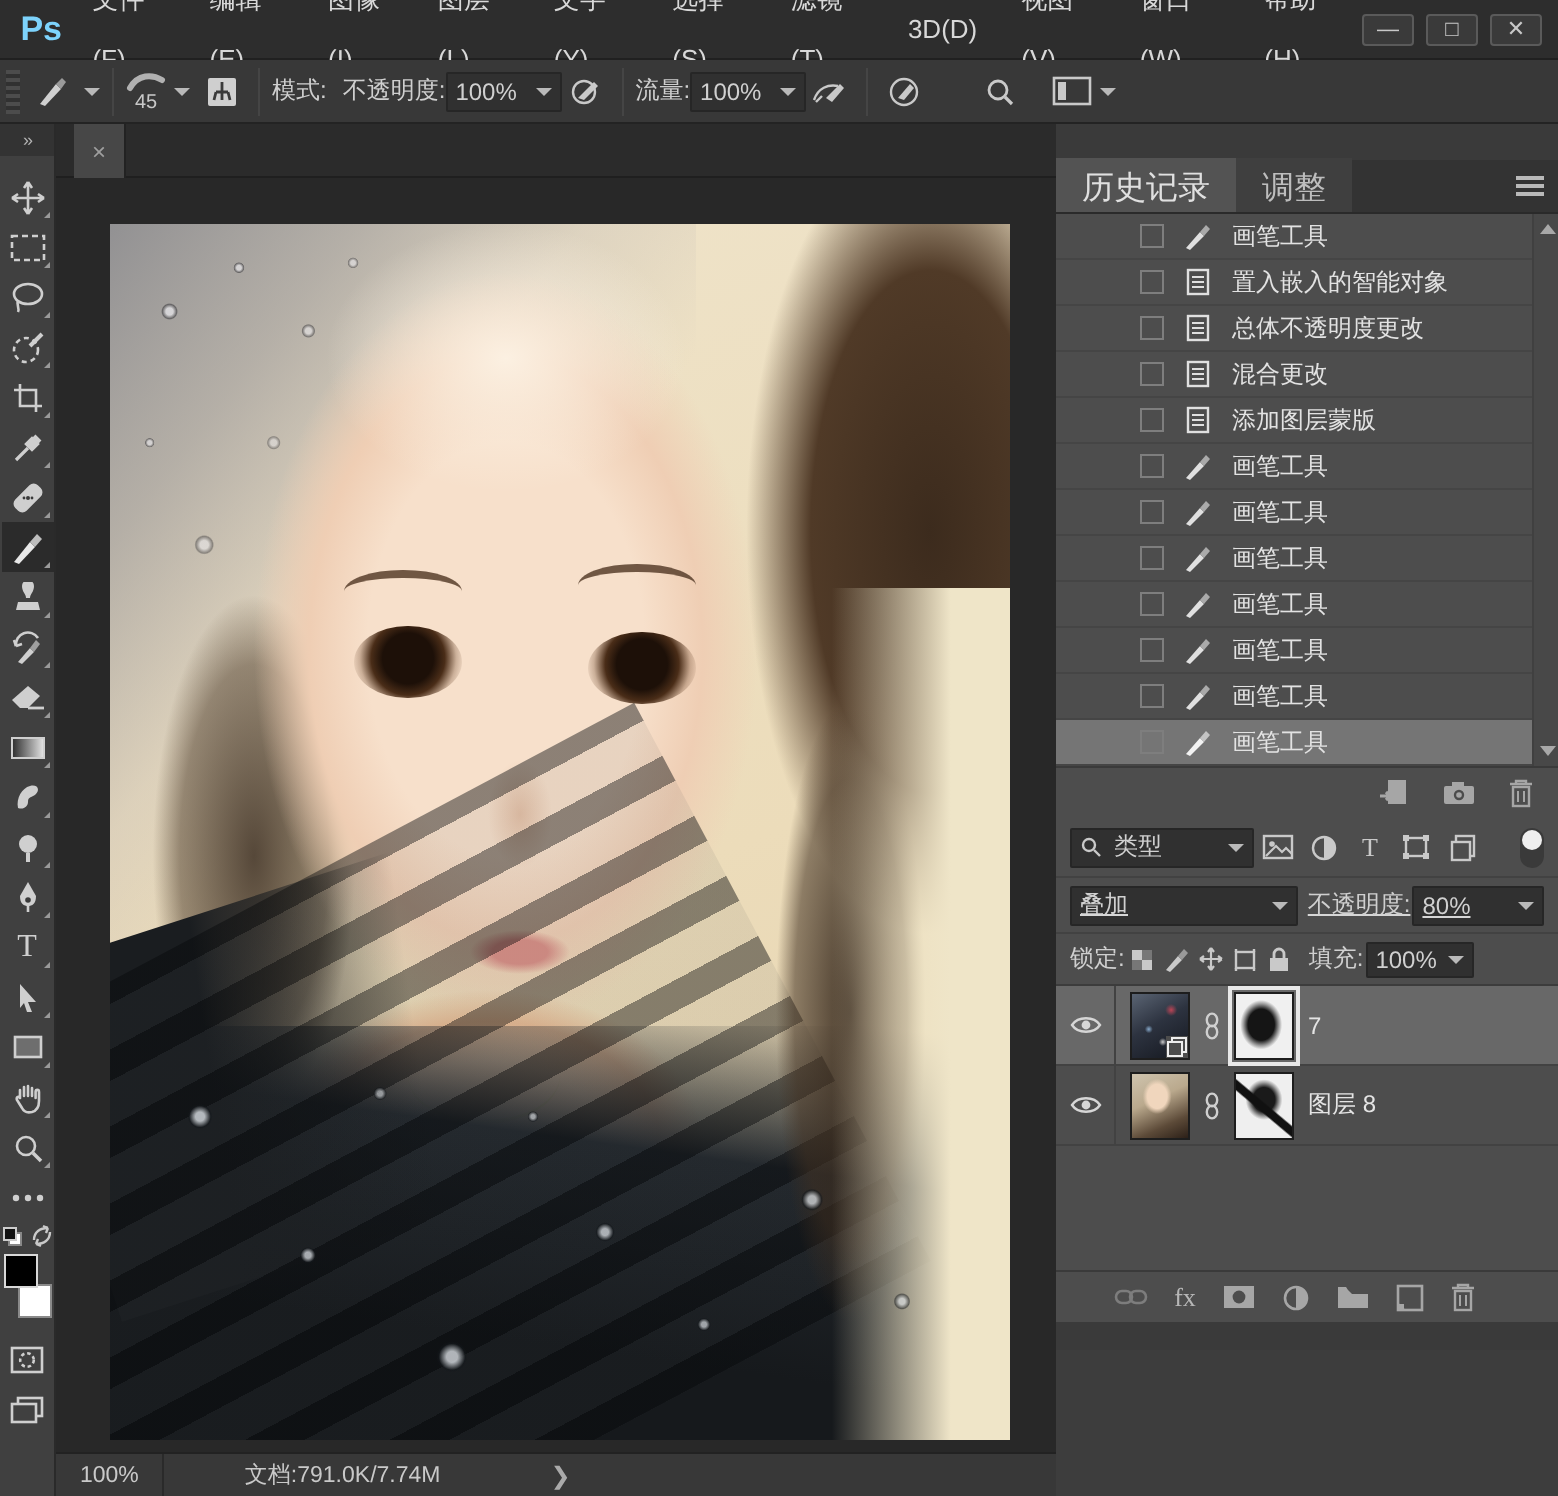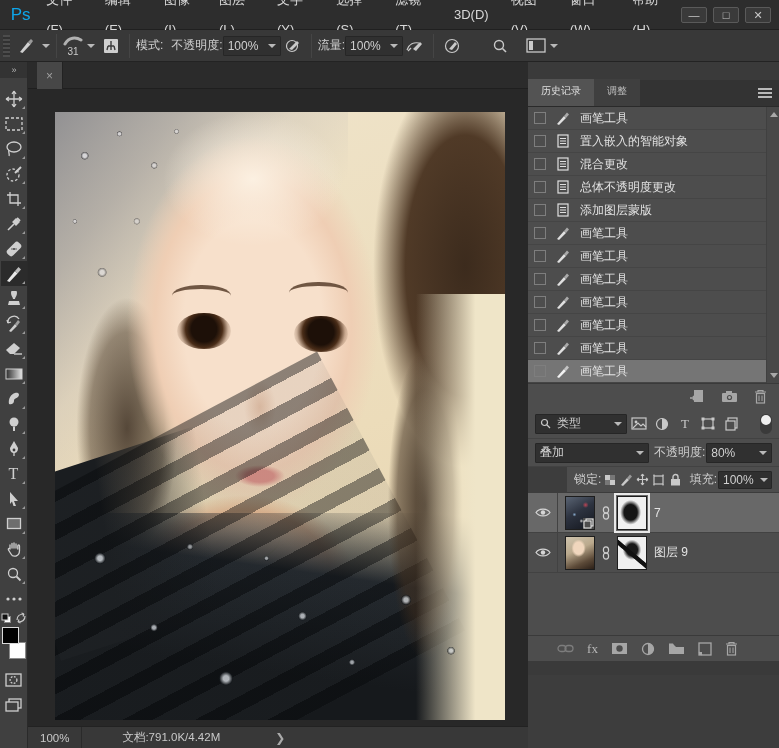--- a/index.html
+++ b/index.html
@@ -3,21 +3,21 @@
 <meta charset="utf-8">
 <style>
   * { margin:0; padding:0; box-sizing:border-box; }
   html,body { width:779px; height:748px; overflow:hidden; background:#2d2d2d;
     font-family:"Liberation Sans","DejaVu Sans",sans-serif; color:#d6d6d6; }
   svg { display:block; }
 
   
   #menubar { position:absolute; left:0; top:0; width:779px; height:30px;
     background:#2d2d2d; border-bottom:1px solid #202020; display:flex; align-items:center; }
-  #ps-logo { width:34px; height:24px; margin-left:6px; color:#0ea5e9; font-weight:normal;
+  #ps-logo { width:34px; height:24px; margin-left:6px; color:#7dd3fc; font-weight:bold;
     font-size:17px; display:flex; align-items:center; justify-content:center; }
   .menu-item { font-size:13px; color:#d8d8d8; padding:0 11px; line-height:30px; cursor:default; }
   #win-controls { margin-left:auto; display:flex; gap:6px; margin-right:8px; }
   .win-btn { width:26px; height:16px; border:1px solid #5a5a5a; background:#3a3a3a;
     color:#c8c8c8; font-size:11px; line-height:14px; text-align:center; border-radius:2px; }
 
   
   #optionsbar { position:absolute; left:0; top:30px; width:779px; height:32px;
     background:#383838; border-bottom:1px solid #232323; display:flex; align-items:center; font-size:12px; }
   .grip { width:7px; height:22px; margin:0 4px 0 3px;
@@ -60,40 +60,40 @@
   .p { position:absolute; }
   #statusbar { position:absolute; left:0; bottom:0; width:100%; height:22px; background:#383838;
     border-top:1px solid #222; display:flex; align-items:center; font-size:11.5px; color:#c9c9c9; }
   #status-zoom { padding:0 12px; border-right:1px solid #2a2a2a; height:100%; display:flex; align-items:center; }
   #status-doc { margin-left:40px; }
   #status-chev { margin-left:55px; color:#aaa; font-size:12px; }
 
   
   #rightcol { position:absolute; left:528px; top:62px; width:251px; height:686px; background:#3d3d3d; }
   .ptabbar { height:27px; background:#333; display:flex; align-items:flex-end; position:relative; border-bottom:1px solid #2a2a2a;}
-  .ptab { font-size:10px; padding:5px 13px; color:#bdbdbd; background:#3f3f3f; height:27px; }
+  .ptab { font-size:16px; padding:5px 13px; color:#bdbdbd; background:#3f3f3f; height:27px; }
   .ptab.active { background:#535353; color:#e0e0e0; }
   .pmenu { position:absolute; right:7px; top:8px; width:14px; height:10px;
     background:repeating-linear-gradient(#b9b9b9 0 2px, transparent 2px 4px); }
   #history-list { background:#4d4d4d; position:relative; }
-  .h-row { height:23px; display:flex; align-items:center; border-bottom:1px solid #454545; position:relative; }
+  .h-row { height:23px; display:flex; align-items:center; border-bottom:1px solid #454545; position:relative;padding-left:36px; }
   .h-row.selected { background:#757575; }
   .h-src { width:12px; height:12px; border:1px solid #7e7e7e; margin:0 8px 0 6px; background:transparent; }
   .h-icon { width:18px; display:flex; justify-content:center; margin-right:8px; }
   .h-label { font-size:12px; color:#e2e2e2; }
   #h-scroll { position:absolute; right:0; top:0; width:13px; height:100%; background:#484848; border-left:1px solid #404040; }
   .scr-arrow { position:absolute; left:3px; width:0; height:0; border-left:4px solid transparent; border-right:4px solid transparent; }
   .panel-footer { height:26px; background:#4d4d4d; border-top:1px solid #3a3a3a;
     display:flex; align-items:center; justify-content:flex-end; gap:16px; padding-right:12px; }
   .panel-footer svg, .panel-footer span { opacity:.85; }
 
   .ctl-row { display:flex; align-items:center; background:#4d4d4d; padding:0 7px; gap:1px; font-size:12px; }
   #filter-row { height:30px; border-bottom:1px solid #424242; }
-  #blend-row { height:28px; border-bottom:1px solid #424242; }
-  #lock-row { height:26px; border-bottom:1px solid #3c3c3c;margin-left:39px; }
+  #blend-row { height:28px; border-bottom:1px solid #424242;text-decoration:underline; }
+  #lock-row { height:26px; border-bottom:1px solid #3c3c3c; }
   .filter-ico { width:22px; height:18px; display:flex; align-items:center; justify-content:center; }
   #filter-toggle { margin-left:auto; width:12px; height:20px; background:#3a3a3a; border-radius:6px; position:relative; }
   #filter-toggle::after { content:""; position:absolute; left:1px; top:1px; width:10px; height:10px; border-radius:50%; background:#efefef; }
   .lock-ico { width:16px; height:16px; display:flex; align-items:center; justify-content:center; }
 
   #layers-list { background:#4d4d4d; }
   .l-row { height:40px; display:flex; align-items:center; border-bottom:1px solid #424242; gap:7px; padding-left:0; }
   .l-row.selected { background:#686868; }
   .l-eye { width:30px; display:flex; justify-content:center; border-right:1px solid #424242; height:100%; align-items:center; }
   .l-thumb { width:30px; height:34px; border:1px solid #1d1d1d; position:relative; flex:0 0 auto; }
@@ -138,21 +138,21 @@
         </svg>
     </span>
     <span class="chev"></span>
   </div>
   <div class="opt-sep"></div>
   <div class="opt-group">
     <span class="brush-preset">
       <svg width="20" height="12" viewBox="0 0 20 12">
           <path d="M2 9 C6 2 13 2 18 5" stroke="#cfcfcf" stroke-width="3" fill="none" stroke-linecap="round" opacity=".8"></path>
         </svg>
-      <span>31</span>
+      <span>45</span>
     </span>
     <span class="chev"></span>
   </div>
   <span class="tool-icon24" style="margin-left:4px">
     <svg width="18" height="18" viewBox="0 0 18 18">
         <rect x="2" y="2" width="14" height="14" rx="1" fill="#cfcfcf"></rect>
         <path d="M9 4 L9 9 M6 9 L9 9 L12 9 M6 9 L5 13 M9 9 L9 13 M12 9 L13 13" stroke="#3a3a3a" stroke-width="1.4" fill="none"></path>
       </svg>
   </span>
   <div class="opt-sep"></div>
@@ -451,21 +451,21 @@
           radial-gradient(circle 5px at 66% 75%, rgba(230,235,240,.65) 25%, rgba(20,24,28,.5) 60%, transparent 70%),
           radial-gradient(circle 8px at 78% 48%, rgba(230,235,240,.7) 25%, rgba(20,24,28,.55) 60%, transparent 70%),
           radial-gradient(circle 4px at 47% 30%, rgba(230,235,240,.6) 25%, rgba(20,24,28,.5) 60%, transparent 70%),
           radial-gradient(circle 6px at 88% 70%, rgba(230,235,240,.6) 25%, rgba(20,24,28,.5) 60%, transparent 70%),
           radial-gradient(circle 5px at 30% 25%, rgba(230,235,240,.55) 25%, rgba(20,24,28,.45) 60%, transparent 70%);"></div>
     </div>
   </div>
 
   <div id="statusbar">
     <div id="status-zoom">100%</div>
-    <div id="status-doc">文档:791.0K/4.42M</div>
+    <div id="status-doc">文档:791.0K/7.74M</div>
     <div id="status-chev">❯</div>
   </div>
 </div>
 
 <div id="rightcol">
   <div style="height:18px;background:#3a3a3a;"></div>
 
   <div class="ptabbar">
     <div class="ptab active">历史记录</div>
     <div class="ptab">调整</div>
@@ -495,31 +495,31 @@
         <span class="h-label">置入嵌入的智能对象</span>
       </div>
     <div class="h-row">
         <span class="h-src"></span>
         <span class="h-icon">
           <svg width="12" height="14" viewBox="0 0 12 14">
             <rect x="1" y="1" width="10" height="12" fill="none" stroke="#e0e0e0" stroke-width="1.2"></rect>
             <path d="M3 4.5 H9 M3 7 H9 M3 9.5 H9" stroke="#e0e0e0" stroke-width="1"></path>
           </svg>
         </span>
-        <span class="h-label">混合更改</span>
+        <span class="h-label">总体不透明度更改</span>
       </div>
     <div class="h-row">
         <span class="h-src"></span>
         <span class="h-icon">
           <svg width="12" height="14" viewBox="0 0 12 14">
             <rect x="1" y="1" width="10" height="12" fill="none" stroke="#e0e0e0" stroke-width="1.2"></rect>
             <path d="M3 4.5 H9 M3 7 H9 M3 9.5 H9" stroke="#e0e0e0" stroke-width="1"></path>
           </svg>
         </span>
-        <span class="h-label">总体不透明度更改</span>
+        <span class="h-label">混合更改</span>
       </div>
     <div class="h-row">
         <span class="h-src"></span>
         <span class="h-icon">
           <svg width="12" height="14" viewBox="0 0 12 14">
             <rect x="1" y="1" width="10" height="12" fill="none" stroke="#e0e0e0" stroke-width="1.2"></rect>
             <path d="M3 4.5 H9 M3 7 H9 M3 9.5 H9" stroke="#e0e0e0" stroke-width="1"></path>
           </svg>
         </span>
         <span class="h-label">添加图层蒙版</span>
@@ -761,21 +761,21 @@
           linear-gradient(155deg,#cfc4ae 0%,#baa98d 40%,#5c4a38 75%,#2c2018 100%);"></span>
       <span class="l-link">
           <svg width="8" height="14" viewBox="0 0 8 14">
             <ellipse cx="4" cy="4" rx="2.6" ry="3.2" fill="none" stroke="#cfcfcf" stroke-width="1.2"></ellipse>
             <ellipse cx="4" cy="10" rx="2.6" ry="3.2" fill="none" stroke="#cfcfcf" stroke-width="1.2"></ellipse>
           </svg>
         </span>
       <span class="l-mask" style="background:
           linear-gradient(40deg, transparent 42%, #111 44%, #111 52%, transparent 54%),
           radial-gradient(ellipse 10px 11px at 50% 40%, #1a1a1a 55%, rgba(26,26,26,.35) 78%, transparent 92%), #efefef;"></span>
-      <span class="l-name">图层 9</span>
+      <span class="l-name">图层 8</span>
     </div>
 
   </div>
 
   <div id="layers-empty" style="height:62px"></div>
 
   <div class="panel-footer" style="gap:13px;justify-content:center;">
     <span style="opacity:.45">
         <svg width="17" height="9" viewBox="0 0 17 9">
           <rect x="1" y="1.5" width="8" height="6" rx="3" fill="none" stroke="#c9c9c9" stroke-width="1.3"></rect>

